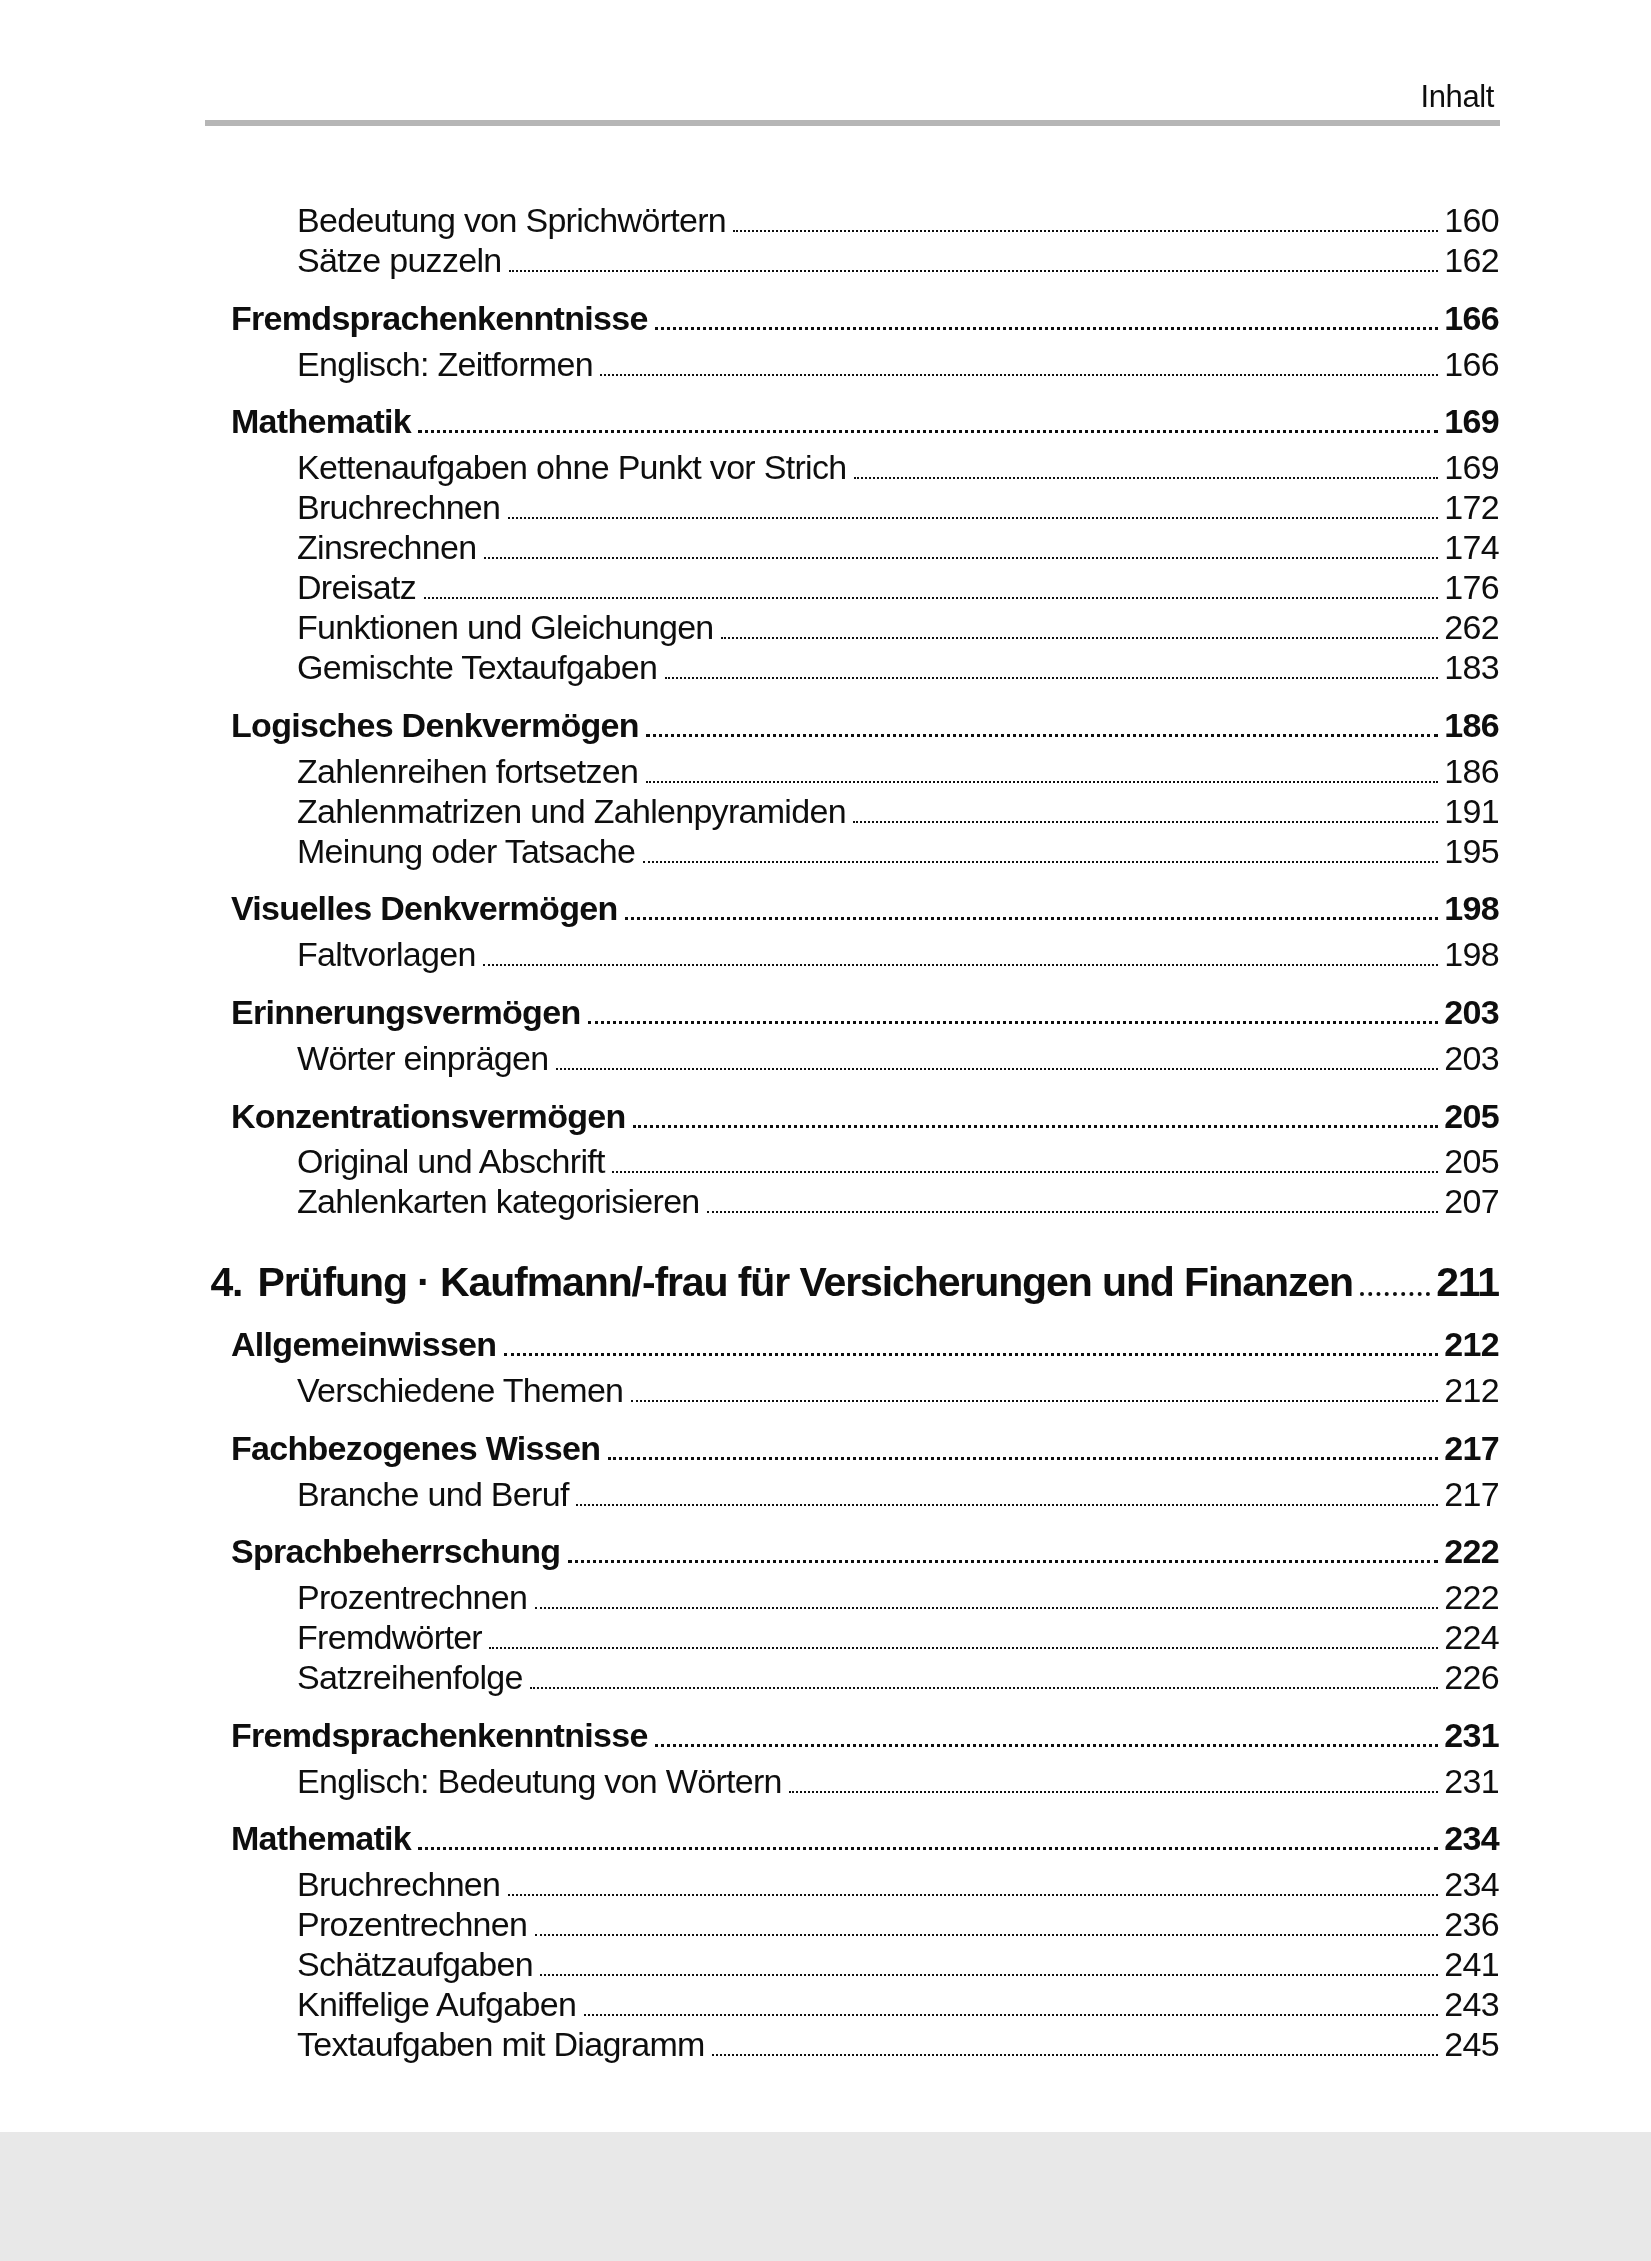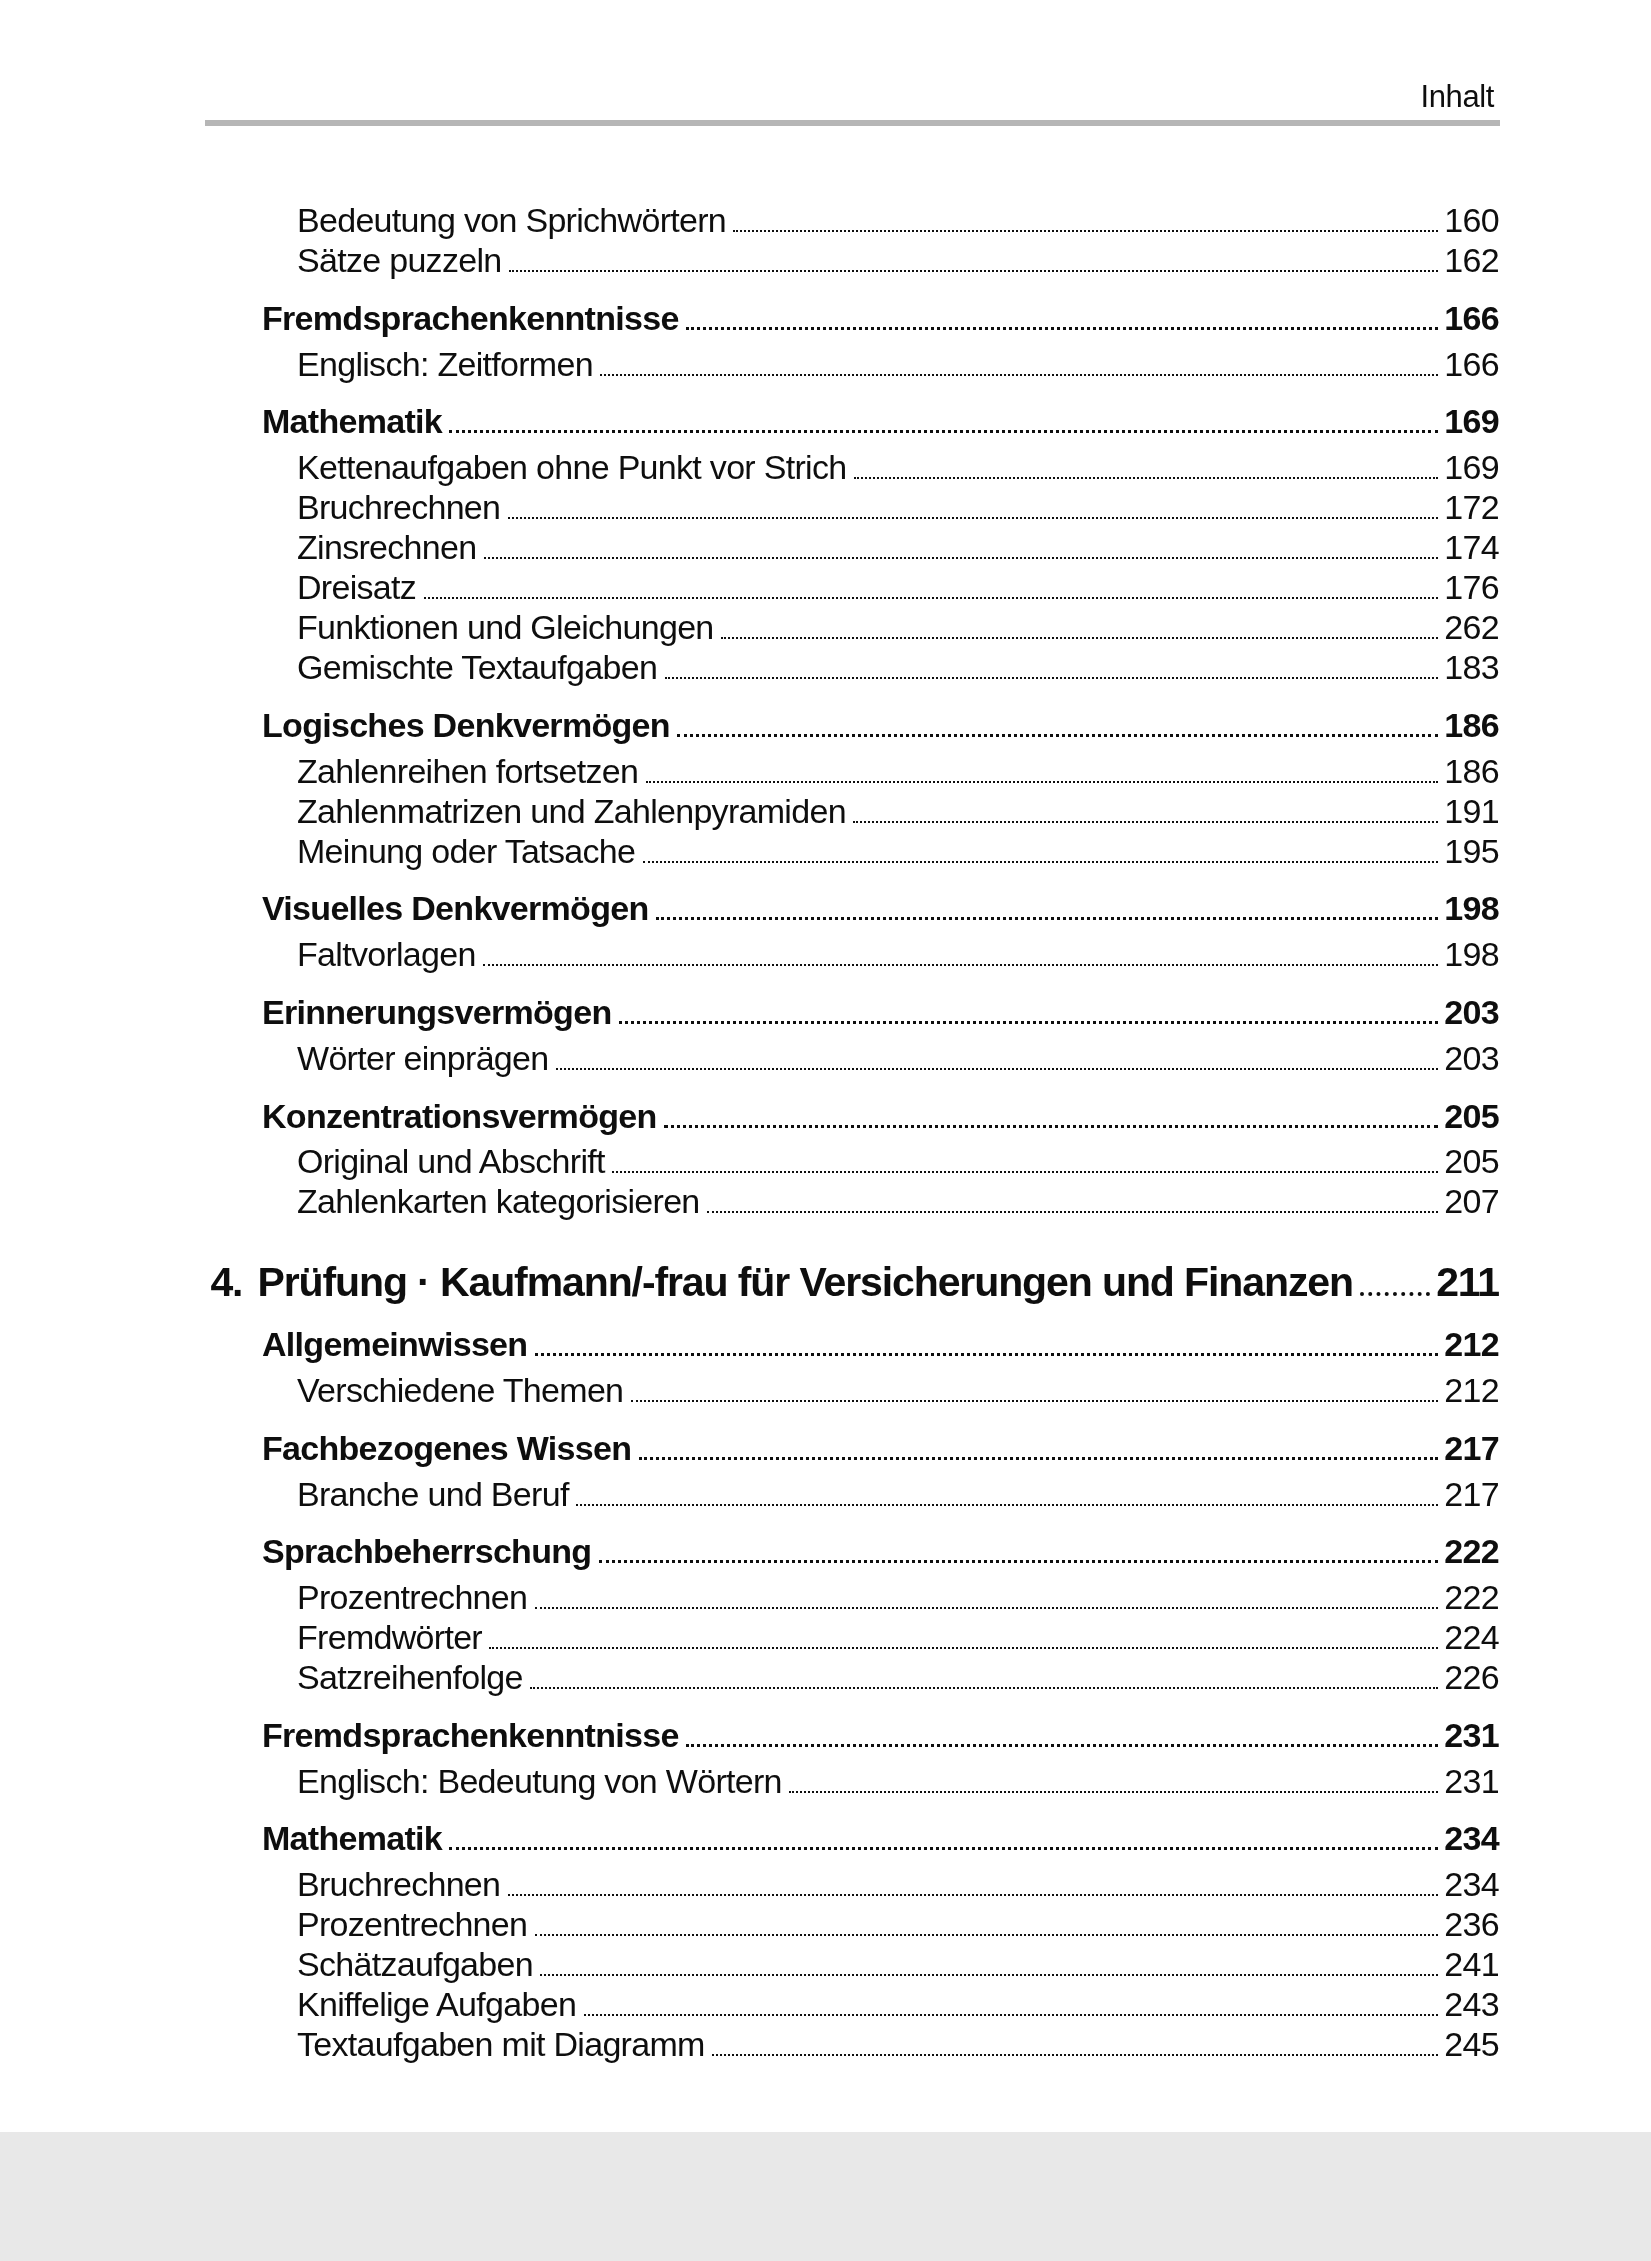--- a/index.html
+++ b/index.html
@@ -32,21 +32,21 @@
   
   .toc{
     position:absolute;top:200px;left:206px;width:1293px;
   }
   .row{
     display:flex;align-items:baseline;
     height:40px;font-size:34px;line-height:40px;
     letter-spacing:-0.7px;white-space:nowrap;
   }
   .row.sub{margin-left:91px;font-weight:400;}
-  .row.bold{margin-left:56px;font-weight:700;margin-top:17.7px;margin-bottom:5.9px;}
+  .row.bold{margin-left:25px;font-weight:700;margin-top:17.7px;margin-bottom:5.9px;}
   .row.chapter{
     font-weight:700;font-size:41px;line-height:47px;height:47px;
     letter-spacing:-1.1px;margin-top:38px;margin-bottom:13.2px;
   }
   .chapter-num{flex:none;width:47px;padding-left:4.4px;}
   .lbl{flex:none;}
   .leader{
     flex:1 1 auto;min-width:17.7px;
     border-bottom:2.9px dotted var(--text);
     margin:0 5.9px 1.5px 7.4px;

